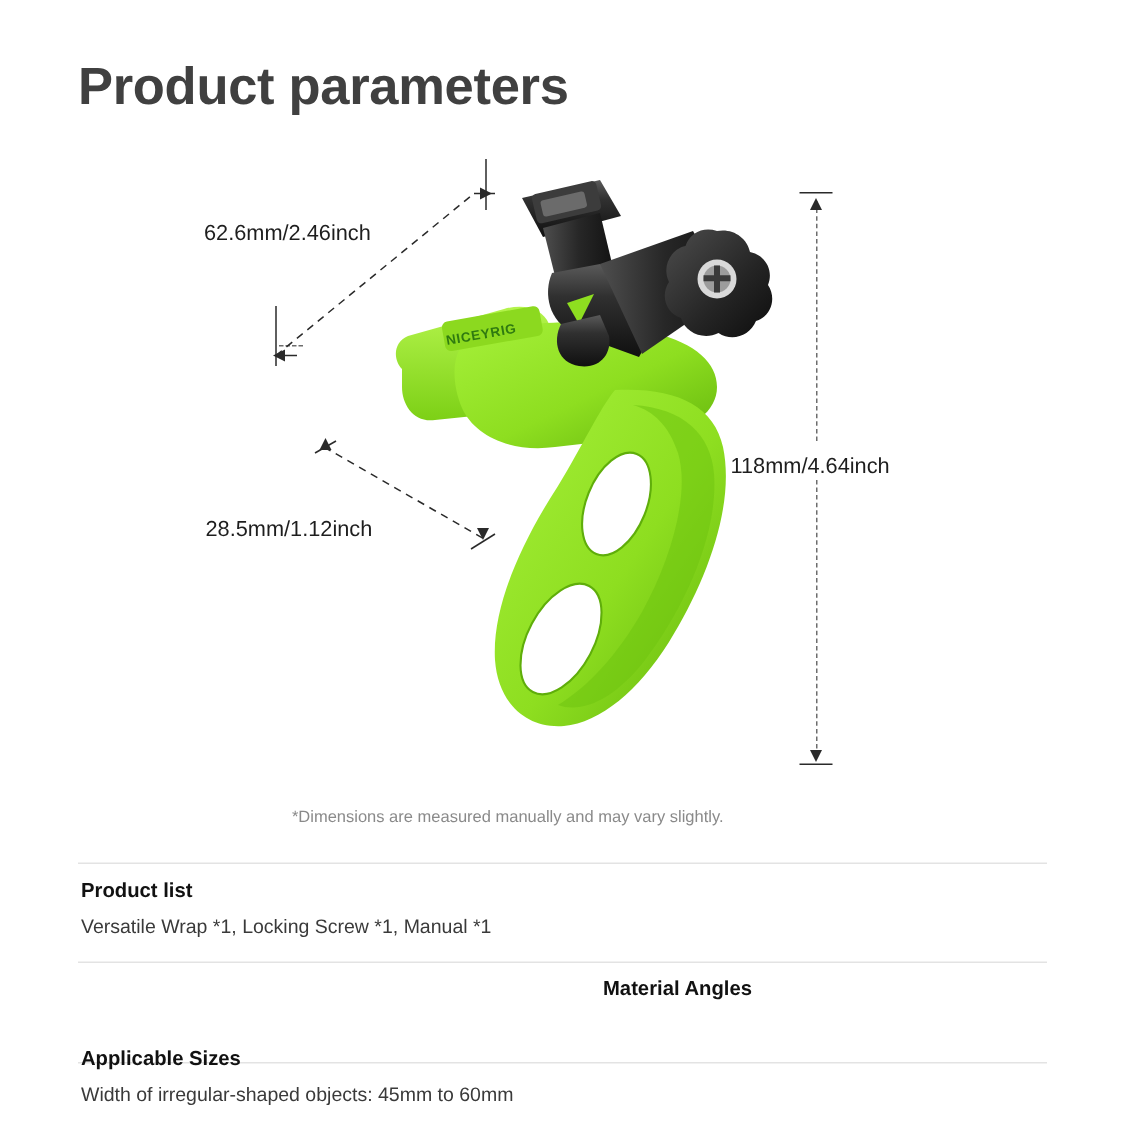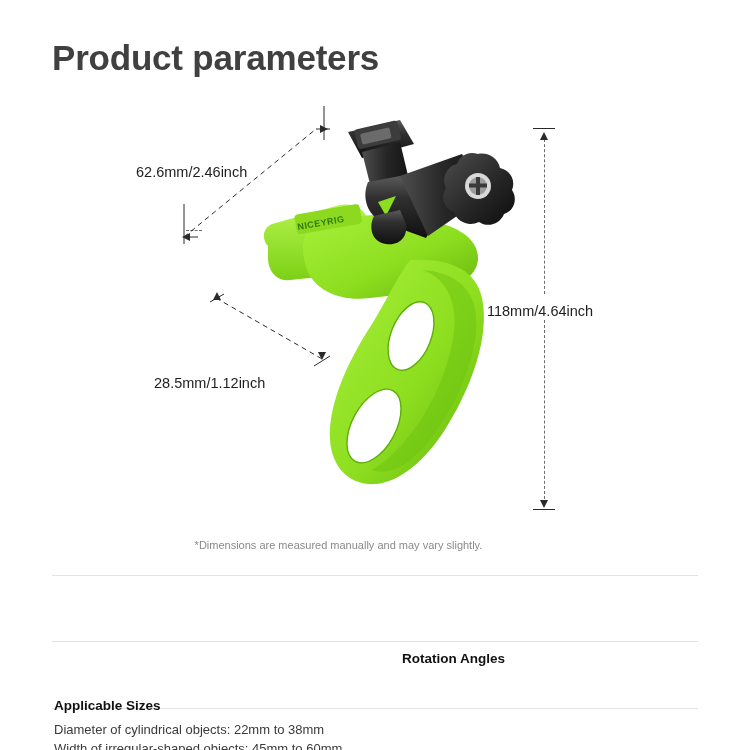--- a/index.html
+++ b/index.html
@@ -32,22 +32,22 @@
     color: #404040;
   }
 
   
   .dim-label {
     position: absolute;
     font-size: 14.5px;
     color: #1e1e1e;
     white-space: nowrap;
   }
-  #dim-width-label { left: 136px; top: 164px; }
-  #dim-depth-label { left: 154px; top: 345px; margin-top: 30px; }
+  #dim-width-label { left: 136px; top: 148px; }
+  #dim-depth-label { left: 137px; top: 345px; }
   #dim-height-label { left: 487px; top: 303px; }
 
   
   .dash-h {
     position: absolute;
     border-top: 1px dashed #6d6d6d;
     height: 0;
   }
   .dash-v {
     position: absolute;
@@ -296,27 +296,30 @@
   <div class="solid-h" style="left:533px; top:509px; width:22px;"></div>
   <div class="arrow arrow-up" style="left:540px; top:132px;"></div>
   <div class="arrow arrow-down" style="left:540px; top:500px;"></div>
 
   <div class="footnote">*Dimensions are measured manually and may vary slightly.</div>
 
   <div class="spec-sep" id="sep-1"></div>
   <div class="spec-sep" id="sep-2"></div>
   <div class="spec-sep" id="sep-3"></div>
 
+  <div class="spec-block" id="spec-product-list">
+    <div class="spec-heading">Product list</div>
+    <div class="spec-line">Versatile Wrap *1, Locking Screw *1, Manual *1</div>
+  </div>
 
   <div class="spec-block" id="spec-material">
   </div>
 
   <div class="spec-block" id="spec-applicable-sizes">
     <div class="spec-heading">Applicable Sizes</div>
-    <div class="spec-line">Diameter of cylindrical objects: 22mm to 38mm</div>
     <div class="spec-line">Width of irregular-shaped objects: 45mm to 60mm</div>
   </div>
 
   <div class="spec-block" id="spec-rotation-angles">
-    <div class="spec-heading">Rotation Angles</div>
+    <div class="spec-heading">Material Angles</div>
   </div>
 
 </div>
 
 </body></html>

